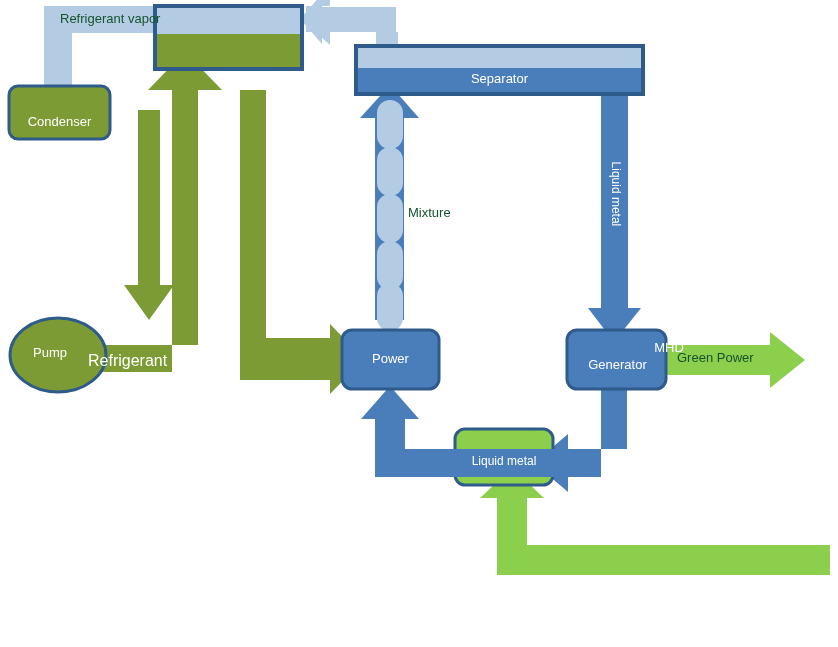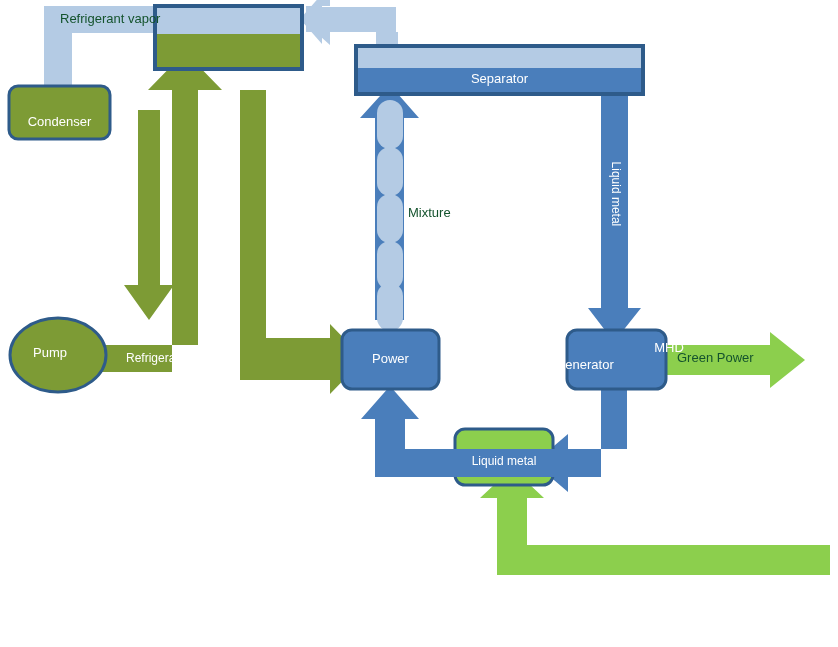--- a/index.html
+++ b/index.html
@@ -118,29 +118,29 @@
 
   <div class="lbl lbl-white lbl-box" style="left:20px; top:346px; width:60px;">Pump</div>
 
 
 
   <div class="lbl lbl-white lbl-box" style="left:356px; top:72px; width:287px;">Separator</div>
 
   <div class="lbl lbl-white lbl-box" style="left:342px; top:352px; width:97px;">Power</div>
 
   <div class="lbl lbl-white lbl-box" style="left:579px; top:341px; width:98px;padding-left:41px;">MHD</div>
-  <div class="lbl lbl-white lbl-box" style="left:535px; top:358px; width:99px;">Generator</div>
+  <div class="lbl lbl-white lbl-box" style="left:568px; top:358px; width:99px;">Generator</div>
 
   <div class="lbl lbl-white lbl-box" style="left:455px; top:455px; width:98px; font-size:12px;">Liquid metal</div>
 
   <div class="lbl lbl-white vert" style="left:577px; top:187px; width:76px; text-align:center;
               font-size:12px; transform:rotate(90deg);">Liquid metal</div>
 
   <div class="lbl lbl-dark" style="left:60px; top:12px;">Refrigerant vapor</div>
 
-  <div class="lbl lbl-white" style="left:88px; top:352px; font-size:12px;margin-left:38px;">Refrigerant liquid</div>
+  <div class="lbl lbl-white" style="left:88px; top:352px; font-size:16px;">Refrigerant liquid</div>
 
   <div class="lbl lbl-dark" style="left:408px; top:206px;">Mixture</div>
 
   <div class="lbl lbl-dark" style="left:677px; top:351px;">Green Power</div>
 
 
 </div>
 
 </body></html>

